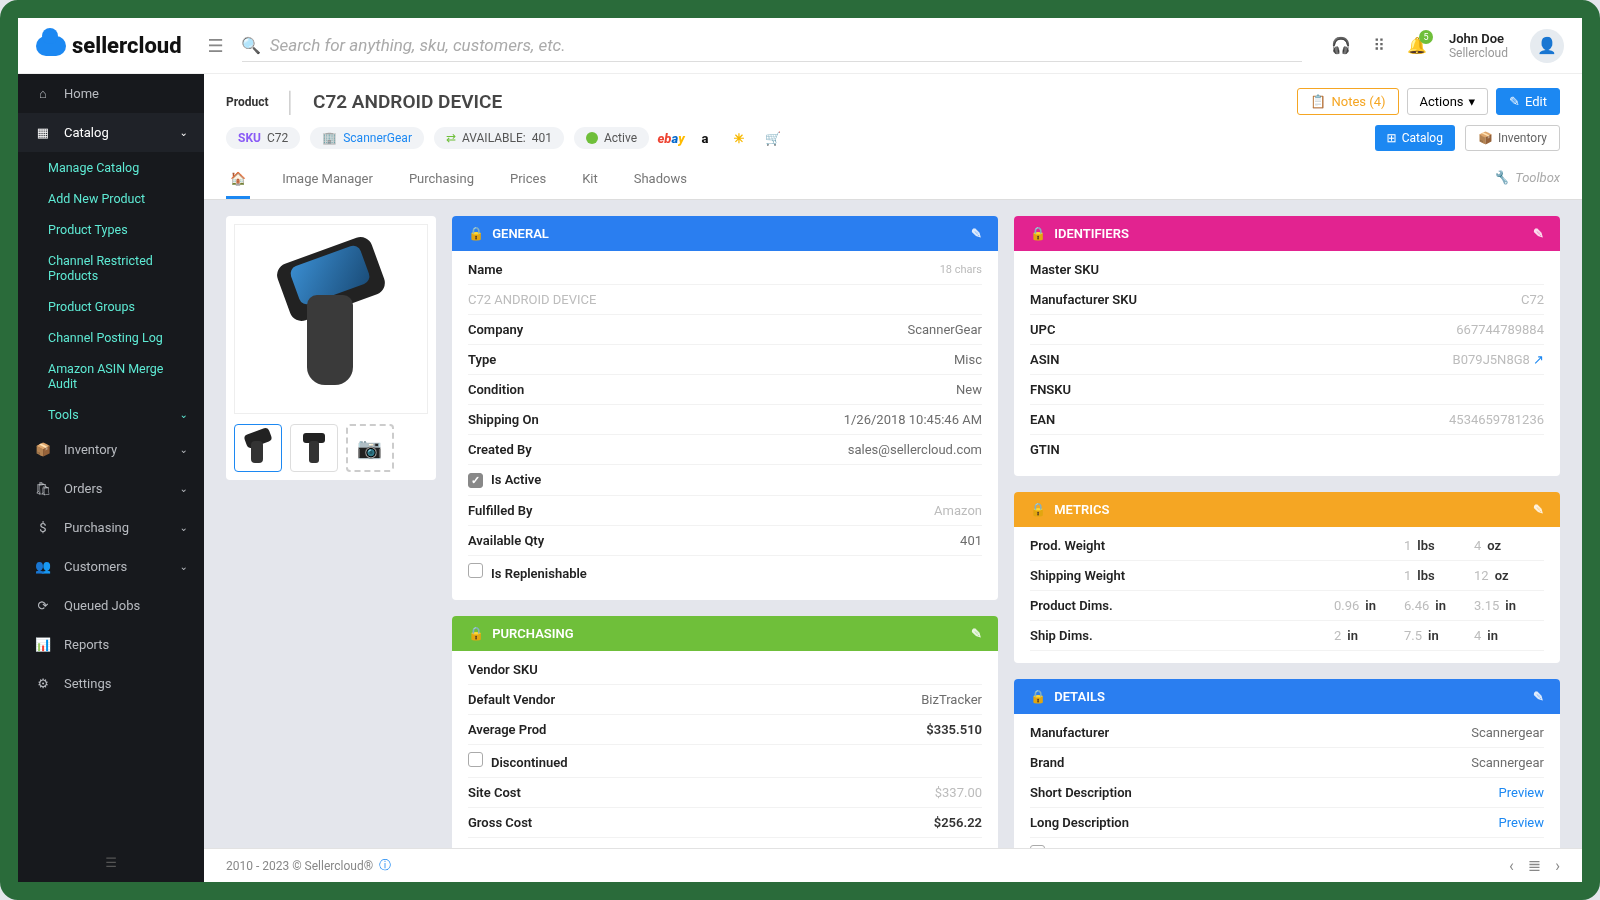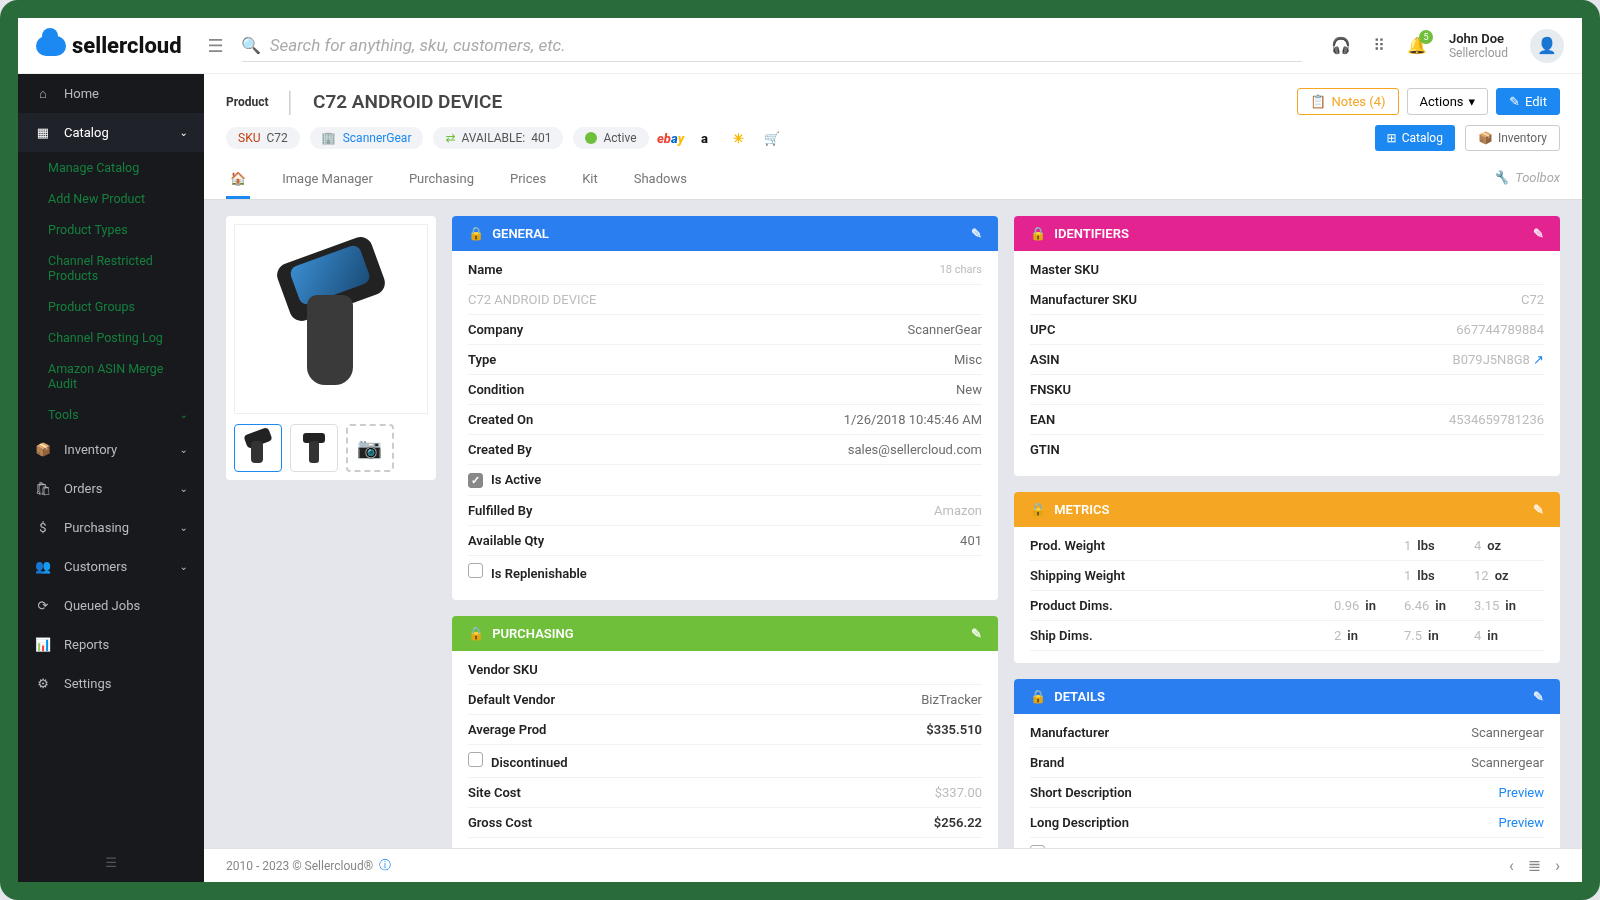--- a/index.html
+++ b/index.html
@@ -18,36 +18,36 @@
 .badge-dot .dot { position:absolute; top:-6px; right:-6px; background:#6fbf3a; color:#fff; font-size:9px; border-radius:50%; width:14px; height:14px; display:flex; align-items:center; justify-content:center;}
 .userblk { text-align:left; font-size:12px;}
 .userblk .un { font-weight:600; font-size:13px; color:#222;}
 .userblk .uc { color:#999;}
 .avatar { width:34px; height:34px; background:#e6ebf0; border-radius:50%; display:flex; align-items:center; justify-content:center; color:#b6c3cf;}
 .body { flex:1; display:flex; min-height:0;}
 .sidebar { width:186px; background:#17191d; color:#b8bbc0; display:flex; flex-direction:column; font-size:13px; overflow:hidden;}
 .side-item { display:flex; align-items:center; gap:12px; padding:12px 16px; cursor:pointer; position:relative;}
 .side-item.active { background:#1f2228; color:#fff;}
 .side-item.exp .chev { margin-left:auto; font-size:10px;}
-.side-sub { padding:8px 16px 8px 30px; color:#15803d; font-size:12.5px; cursor:pointer;}
+.side-sub { padding:8px 16px 8px 30px; color:#5eead4; font-size:12.5px; cursor:pointer;}
 .side-foot { margin-top:auto; padding:12px; text-align:center; color:#555;}
 .icon { width:18px; display:inline-flex; justify-content:center;}
 .main { flex:1; display:flex; flex-direction:column; min-width:0; background:#e4e6ec;}
 .page-head { background:#fff; padding:14px 22px 0; border-bottom:1px solid #ddd;}
 .title-row { display:flex; align-items:center; gap:16px; margin-bottom:10px;}
 .title-row h1 { font-size:12px; font-weight:700; color:#333;}
 .title-sep { color:#ccc; font-size:20px;}
 .title-row h2 { font-size:19px; font-weight:600; color:#464646;}
 .act-btns { margin-left:auto; display:flex; gap:8px;}
 .btn { border:1px solid #ccc; background:#fff; padding:5px 12px; border-radius:3px; font-size:13px; cursor:pointer; display:inline-flex; align-items:center; gap:5px;}
 .btn.orange { border-color:#f5a623; color:#f5a623;}
 .btn.blue { background:#1c88f2; border-color:#1c88f2; color:#fff;}
 .chips { display:flex; align-items:center; gap:10px; margin-bottom:10px; flex-wrap:wrap;}
 .chip { background:#f1f3f6; border-radius:14px; padding:4px 12px; font-size:12px; color:#555; display:inline-flex; align-items:center; gap:6px;}
-.chip .lbl { font-weight:400; color:#c2410c;}
+.chip .lbl { font-weight:700; color:#8b5cf6;}
 .chip.link { color:#1c88f2;}
 .chip .bdot { width:12px; height:12px; background:#6fbf3a; border-radius:50%; display:inline-block;}
 .chan-ics { display:flex; gap:10px; align-items:center;}
 .chan { width:24px; height:24px; display:flex; align-items:center; justify-content:center; font-weight:800; font-size:13px;}
 .tabs-row { display:flex; align-items:center; gap:28px; font-size:13px; color:#777;}
 .tab { padding:10px 4px; cursor:pointer; border-bottom:3px solid transparent;}
 .tab.active { color:#1c88f2; border-bottom-color:#1c88f2;}
 .tabs-right { margin-left:auto; display:flex; gap:10px; padding-bottom:6px;}
 .pill { background:#1c88f2; color:#fff; padding:5px 12px; border-radius:3px; font-size:12px; display:inline-flex; align-items:center; gap:5px;}
 .pill.gray { background:#fff; color:#666; border:1px solid #ccc;}
@@ -276,21 +276,21 @@
                 </div>
               <div class="row">
                   <span class="k">Type</span>
                   <span class="v">Misc</span>
                 </div>
               <div class="row">
                   <span class="k">Condition</span>
                   <span class="v">New</span>
                 </div>
               <div class="row">
-                  <span class="k">Created On</span>
+                  <span class="k">Shipping On</span>
                   <span class="v">1/26/2018 10:45:46 AM</span>
                 </div>
               <div class="row">
                   <span class="k">Created By</span>
                   <span class="v">sales@sellercloud.com</span>
                 </div>
               <div class="row">
                   <span class="k"><span class="chk on">✓</span><span>Is Active</span></span>
                   <span></span>
                 </div>

